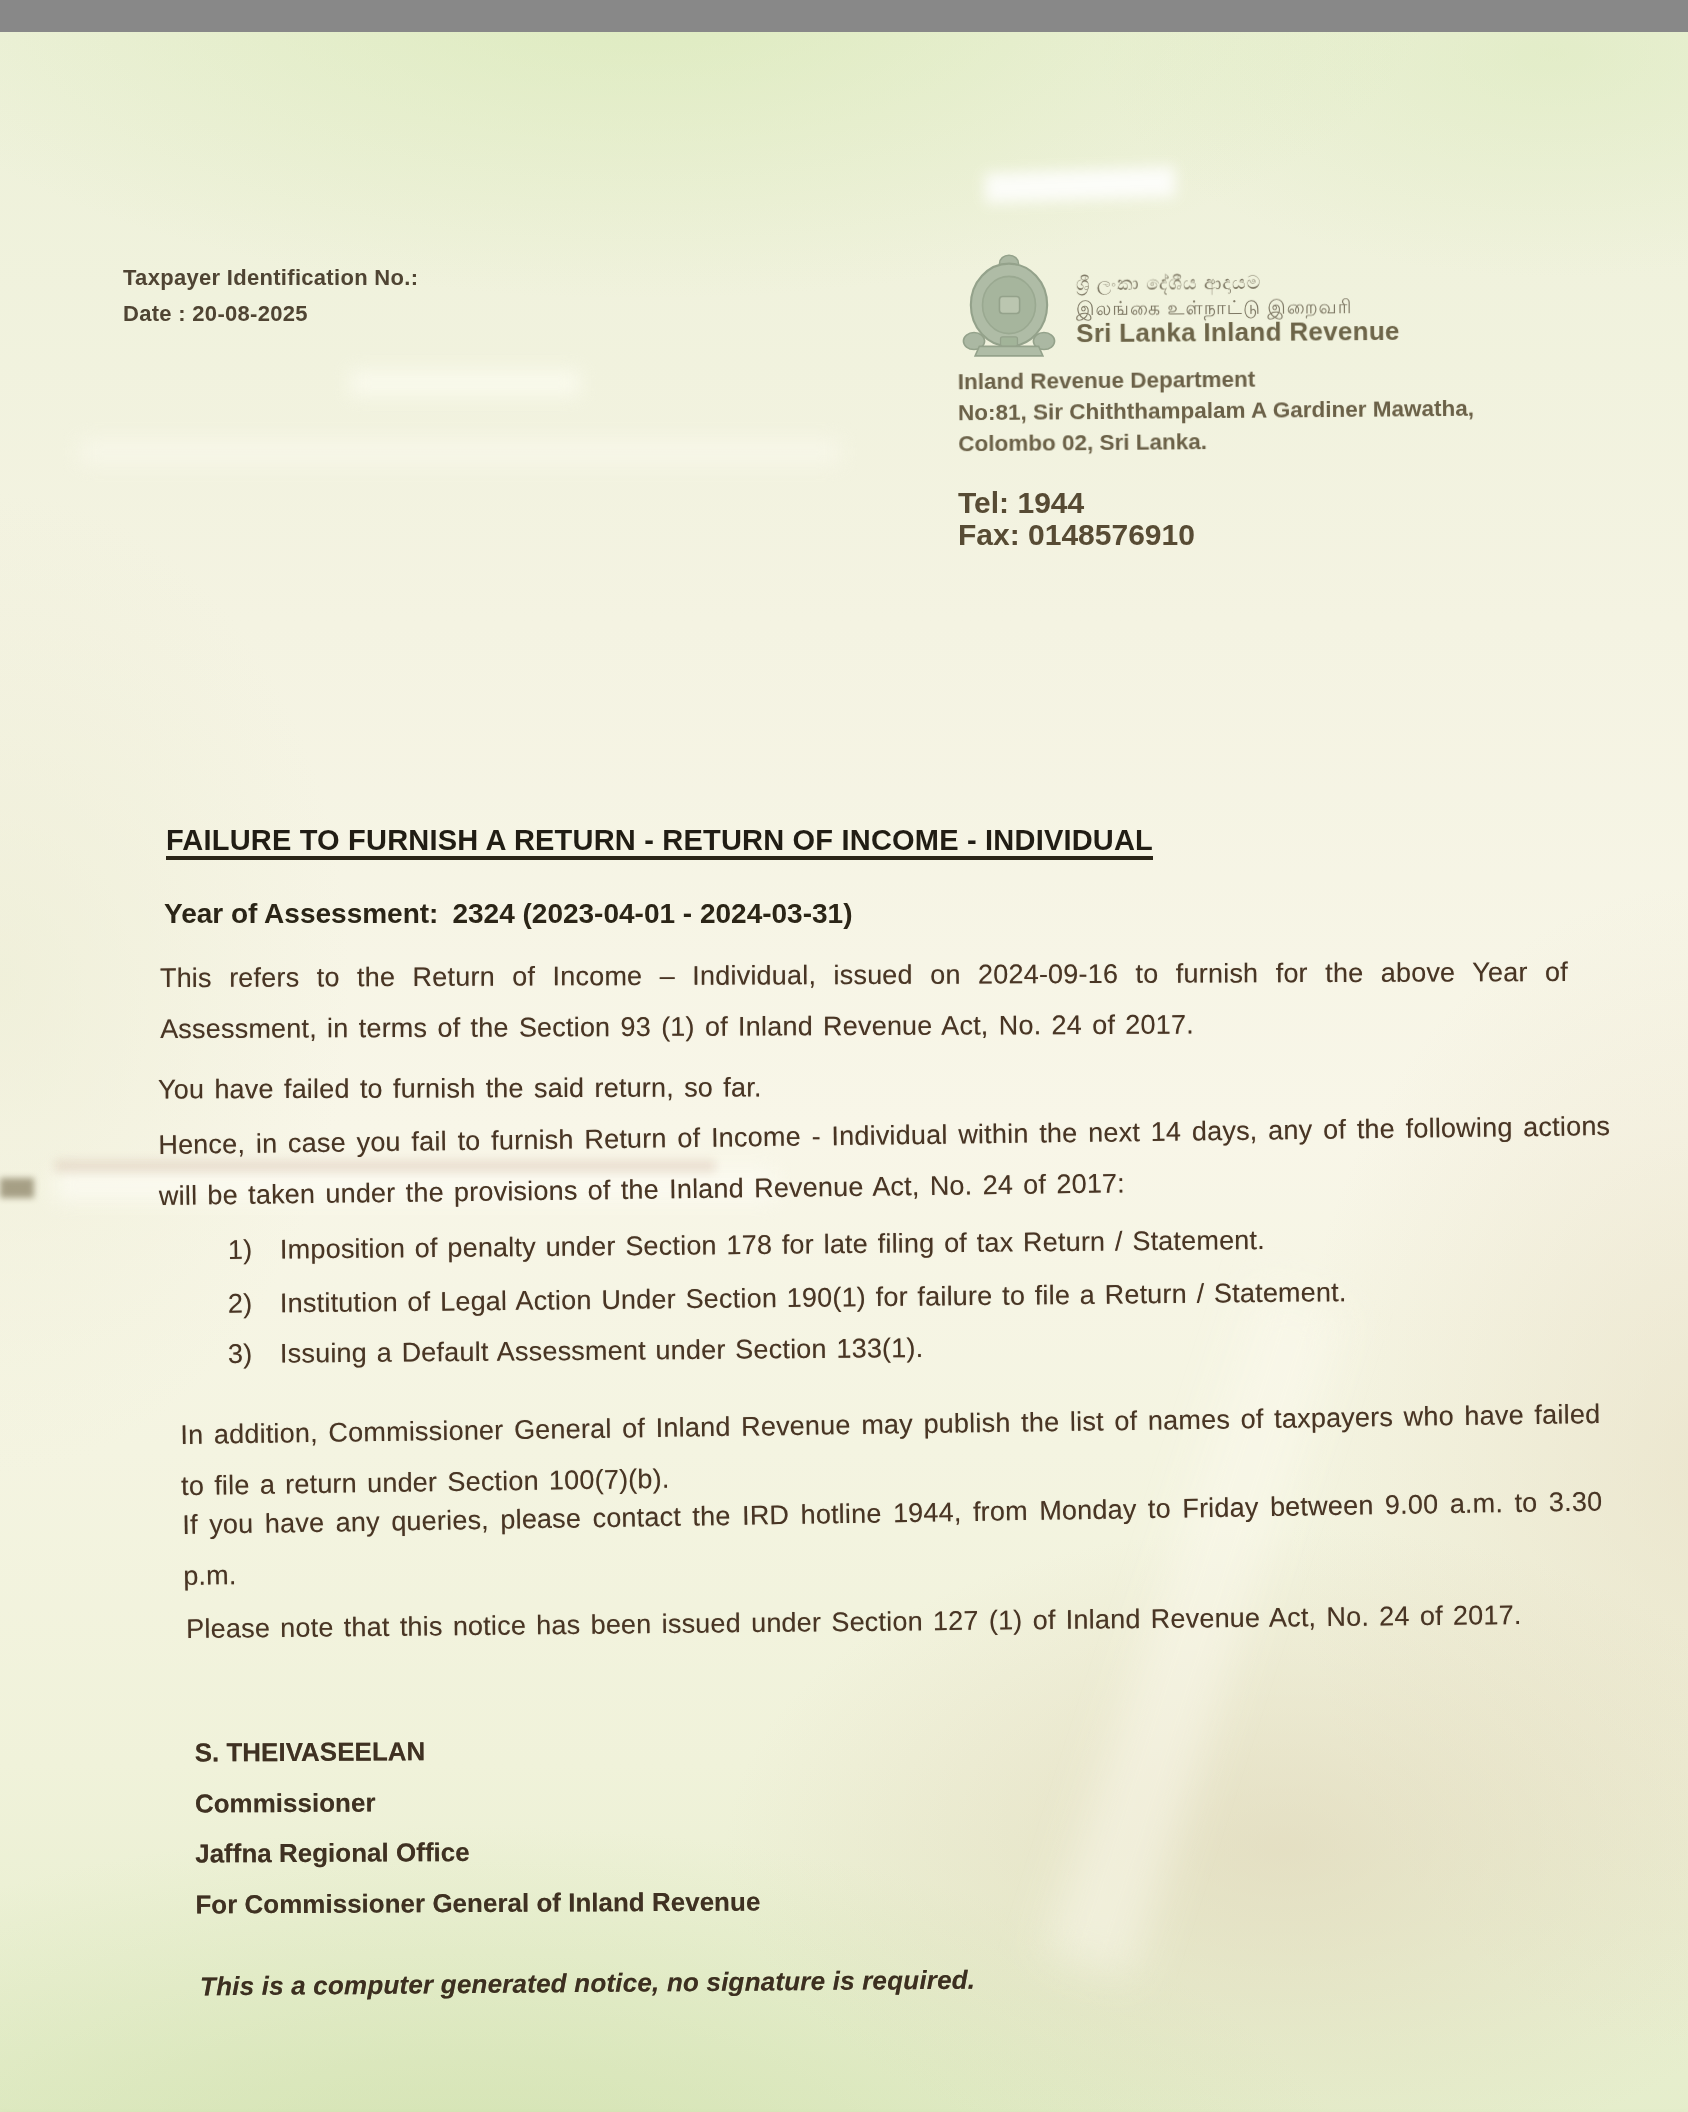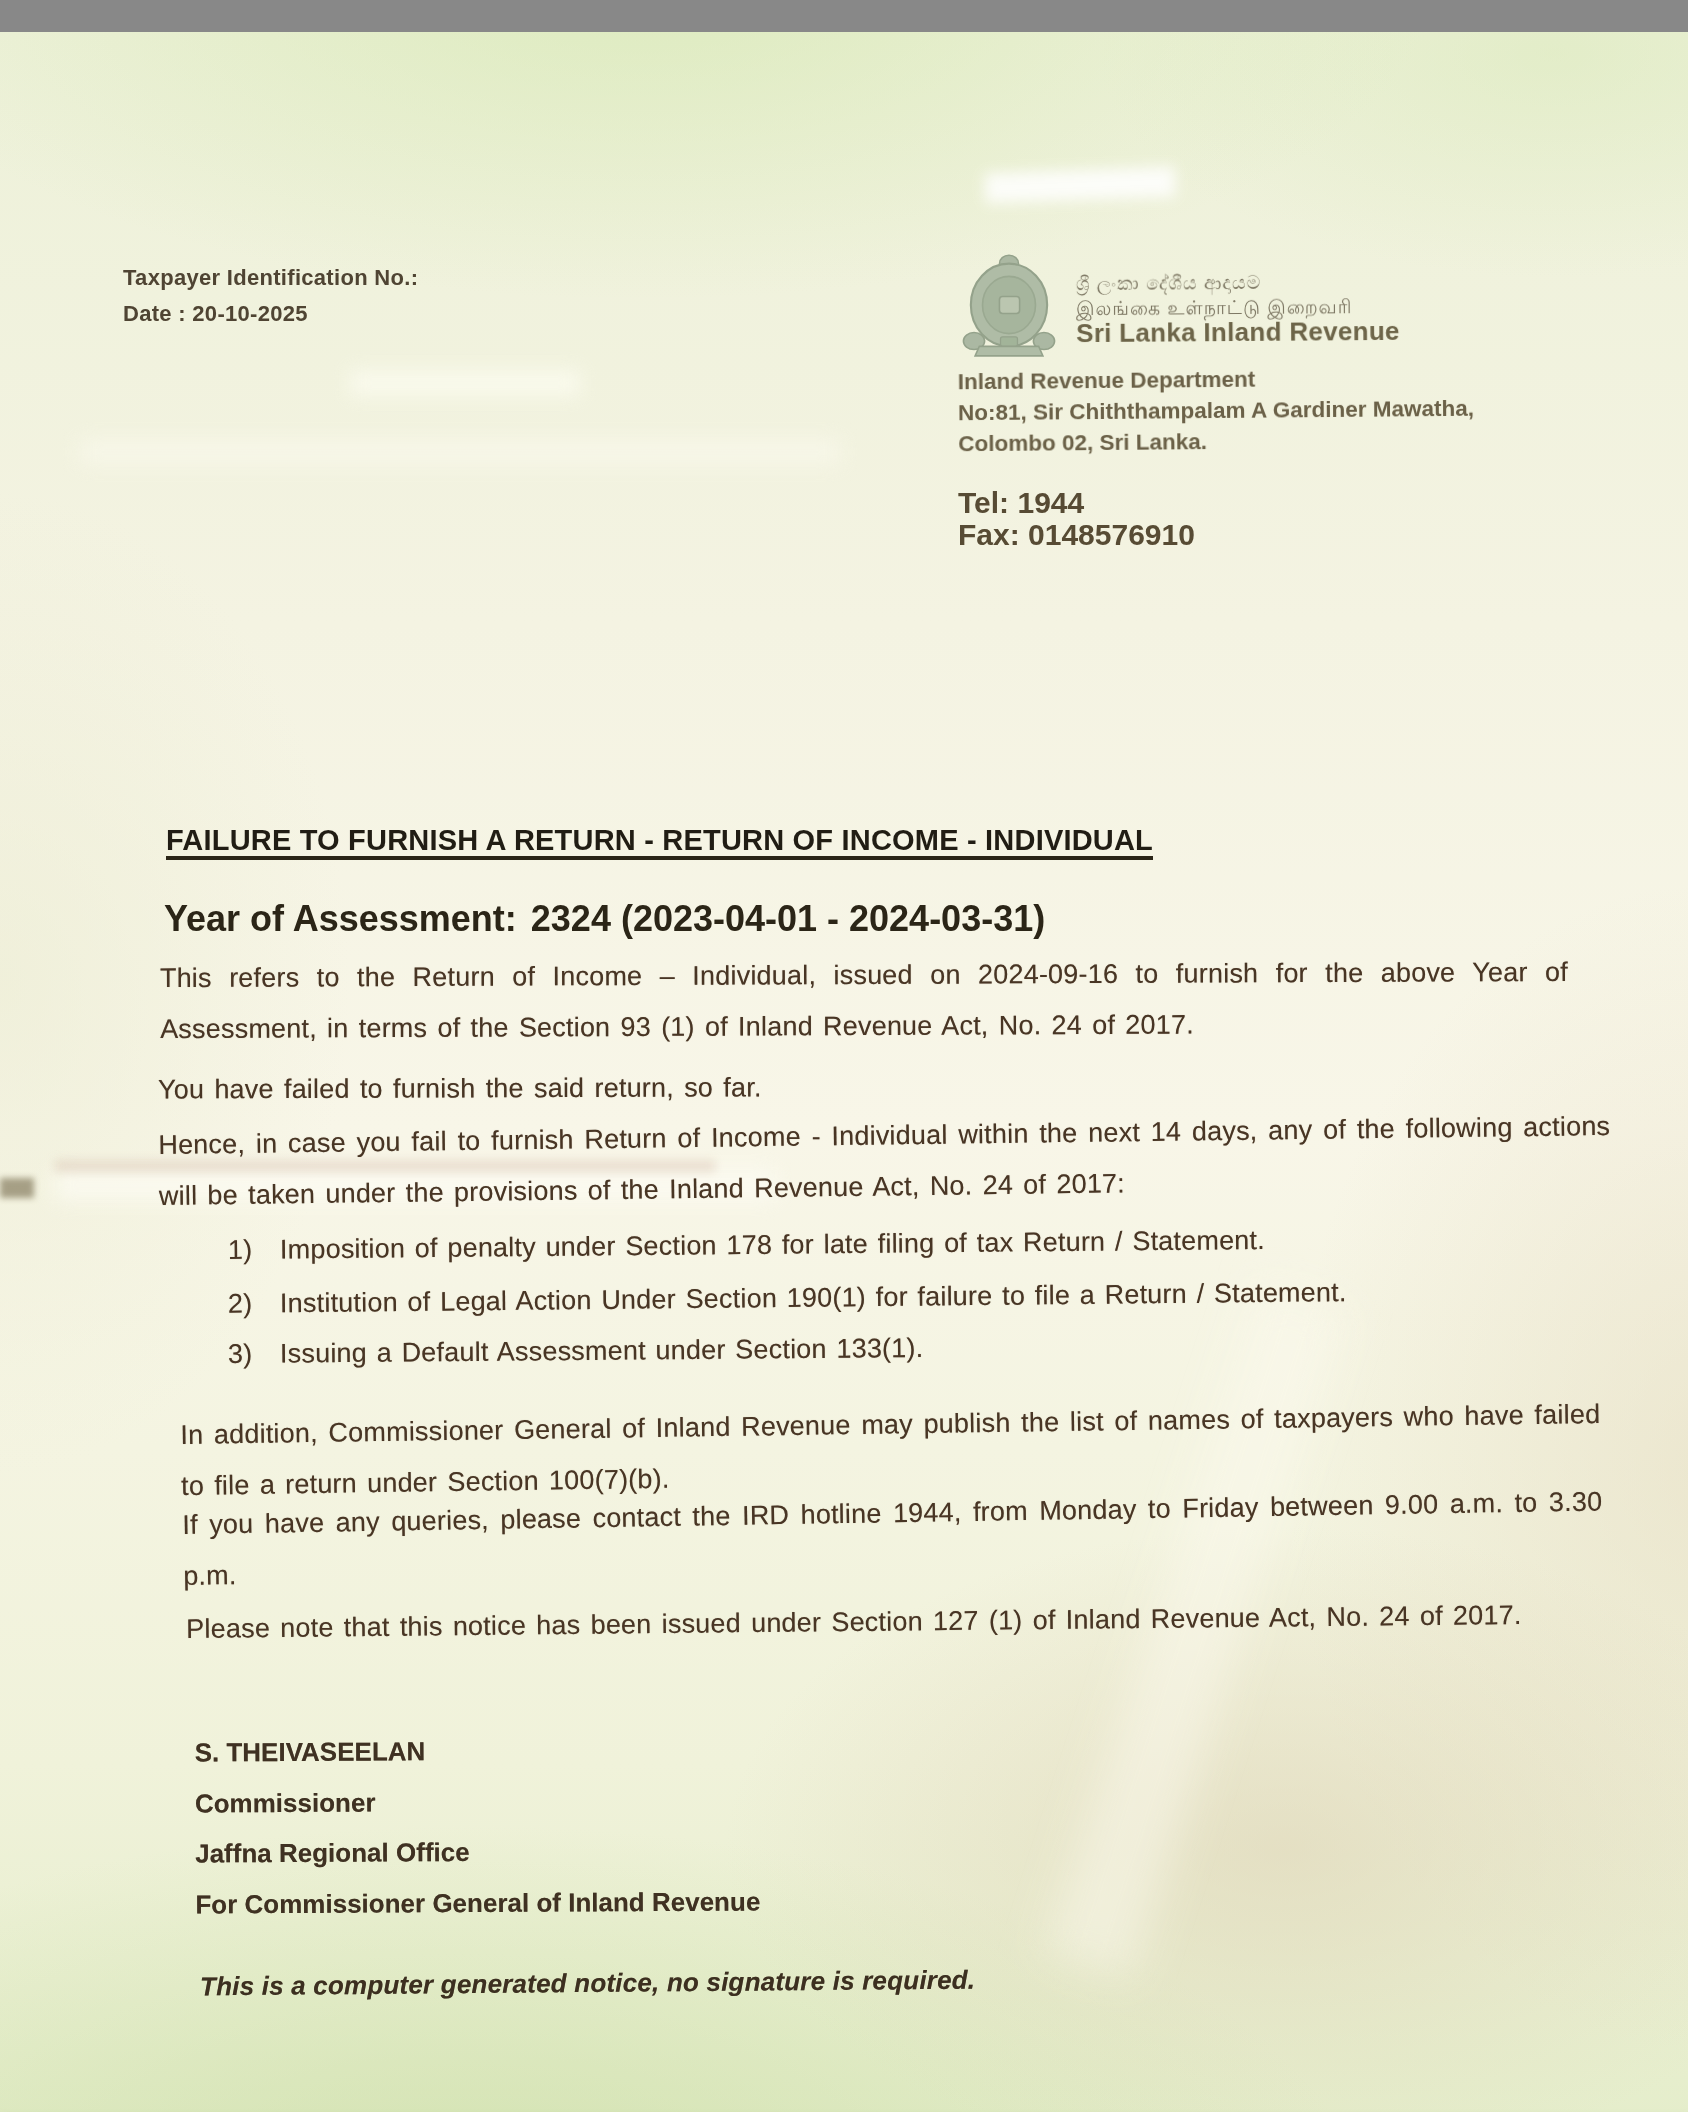--- a/index.html
+++ b/index.html
@@ -22,21 +22,21 @@
   .blk{position:absolute;}
   .tin-block{left:123px;top:228px;font-size:22px;font-weight:700;color:#4f4433;line-height:36px;letter-spacing:0.3px;}
   .emblem{left:956px;top:220px;width:106px;height:106px;opacity:0.92;filter:blur(0.4px);}
   .org-lines{left:1076px;top:238px;line-height:25px;transform:rotate(-0.4deg);}
   .org-native{font-size:19px;color:#7d7763;filter:blur(0.7px);letter-spacing:1px;white-space:nowrap;}
   .org-en{font-size:26px;font-weight:700;color:#6d6549;letter-spacing:0.3px;white-space:nowrap;filter:blur(0.3px);}
   .dept-block{left:958px;top:332px;font-size:22.5px;font-weight:700;color:#6b6148;line-height:31px;transform:rotate(-0.5deg);white-space:nowrap;filter:blur(0.25px);}
   .telfax-block{left:958px;top:455px;font-size:30px;font-weight:700;color:#574b34;line-height:32px;}
   .title{left:166px;top:792px;font-size:29px;font-weight:700;color:#211d14;letter-spacing:0.2px;white-space:nowrap;}
   .title span{border-bottom:4px solid #2a2517;}
-  .year-line{left:164px;top:866px;font-size:36px;font-weight:700;color:#2b2517;white-space:nowrap;}
+  .year-line{left:164px;top:866px;font-size:28px;font-weight:700;color:#2b2517;white-space:nowrap;}
   .year-line .val{margin-left:14px;}
   .para{font-size:27px;color:#483524;letter-spacing:0.2px;word-spacing:2.5px;line-height:51px;text-align:justify;text-shadow:0 0 0.7px rgba(74,52,34,0.45);}
   .p-refers{left:160px;top:918px;width:1408px;transform:rotate(-0.25deg);}
   .p-failed{left:158px;top:1030px;width:1408px;transform:rotate(-0.2deg);}
   .p-hence{left:158px;top:1088px;width:1452px;transform:rotate(-0.75deg);transform-origin:left top;}
   .list-item{position:absolute;font-size:27px;color:#483524;letter-spacing:0.2px;word-spacing:2px;white-space:nowrap;text-shadow:0 0 0.7px rgba(74,52,34,0.45);}
   .list-item .num{display:inline-block;width:52px;}
   .li-1{left:228px;top:1198px;transform:rotate(-0.55deg);}
   .li-2{left:228px;top:1251px;transform:rotate(-0.6deg);}
   .li-3{left:228px;top:1304px;transform:rotate(-0.5deg);}
@@ -55,21 +55,21 @@
   <div class="smear" style="left:350px;top:338px;width:230px;height:26px;background:#fdfdf2;filter:blur(9px);opacity:0.7;"></div>
   <div class="smear" style="left:80px;top:408px;width:760px;height:24px;background:#fbfaef;filter:blur(10px);opacity:0.6;"></div>
   <div class="smear" style="left:55px;top:1138px;width:720px;height:30px;background:#fdfcf4;filter:blur(10px);opacity:0.75;"></div>
   <div class="smear" style="left:55px;top:1128px;width:660px;height:12px;background:rgba(196,160,142,0.28);filter:blur(5px);"></div>
   <div class="smear" style="left:0px;top:1146px;width:34px;height:20px;background:#7d7355;filter:blur(3px);opacity:0.65;"></div>
   <div class="smear" style="left:0px;top:2086px;width:1688px;height:26px;background:rgba(148,168,108,0.35);filter:blur(5px);"></div>
   <div class="smear" style="left:1150px;top:1250px;width:90px;height:700px;background:rgba(252,250,238,0.5);filter:blur(22px);transform:rotate(18deg);"></div>
 
   <div class="blk tin-block">
     <div>Taxpayer Identification No.:</div>
-    <div>Date : 20-10-2025</div>
+    <div>Date : 20-08-2025</div>
   </div>
 
   <svg class="blk emblem" viewBox="0 0 100 100">
     <ellipse cx="50" cy="11" rx="9" ry="8" fill="#a6b49e" stroke="#8d9c85" stroke-width="1.5"></ellipse>
     <ellipse cx="50" cy="50" rx="36" ry="39" fill="#aab8a2" stroke="#8d9c85" stroke-width="2"></ellipse>
     <ellipse cx="50" cy="50" rx="25" ry="27" fill="#a0b098" stroke="#93a38b" stroke-width="1.5"></ellipse>
     <rect x="41" y="42" width="19" height="16" rx="3" fill="#b7c3ad" stroke="#8d9c85" stroke-width="1.5"></rect>
     <ellipse cx="17" cy="84" rx="10" ry="8" fill="#a6b49e" stroke="#8d9c85" stroke-width="1.5"></ellipse>
     <ellipse cx="83" cy="84" rx="10" ry="8" fill="#a6b49e" stroke="#8d9c85" stroke-width="1.5"></ellipse>
     <rect x="42" y="80" width="16" height="9" rx="2" fill="#9caf94" stroke="#8d9c85" stroke-width="1.2"></rect>

